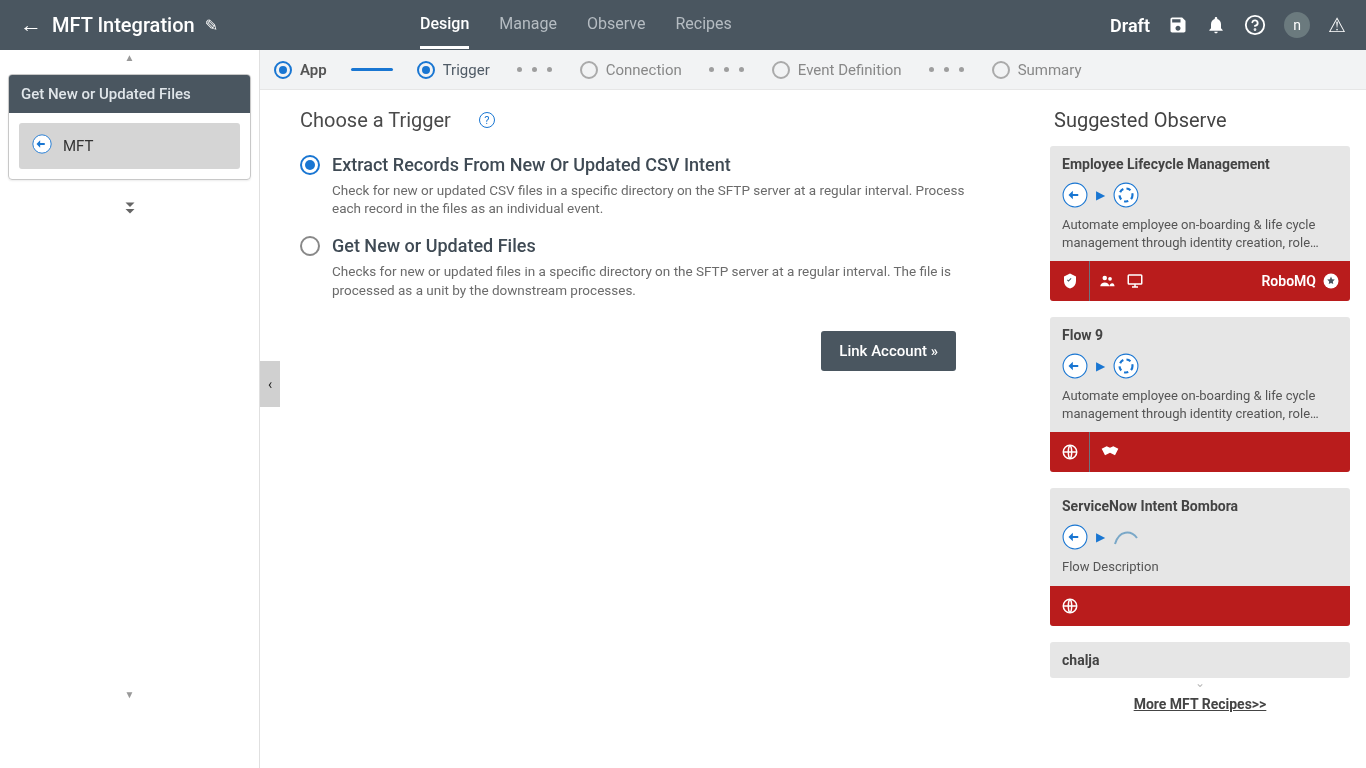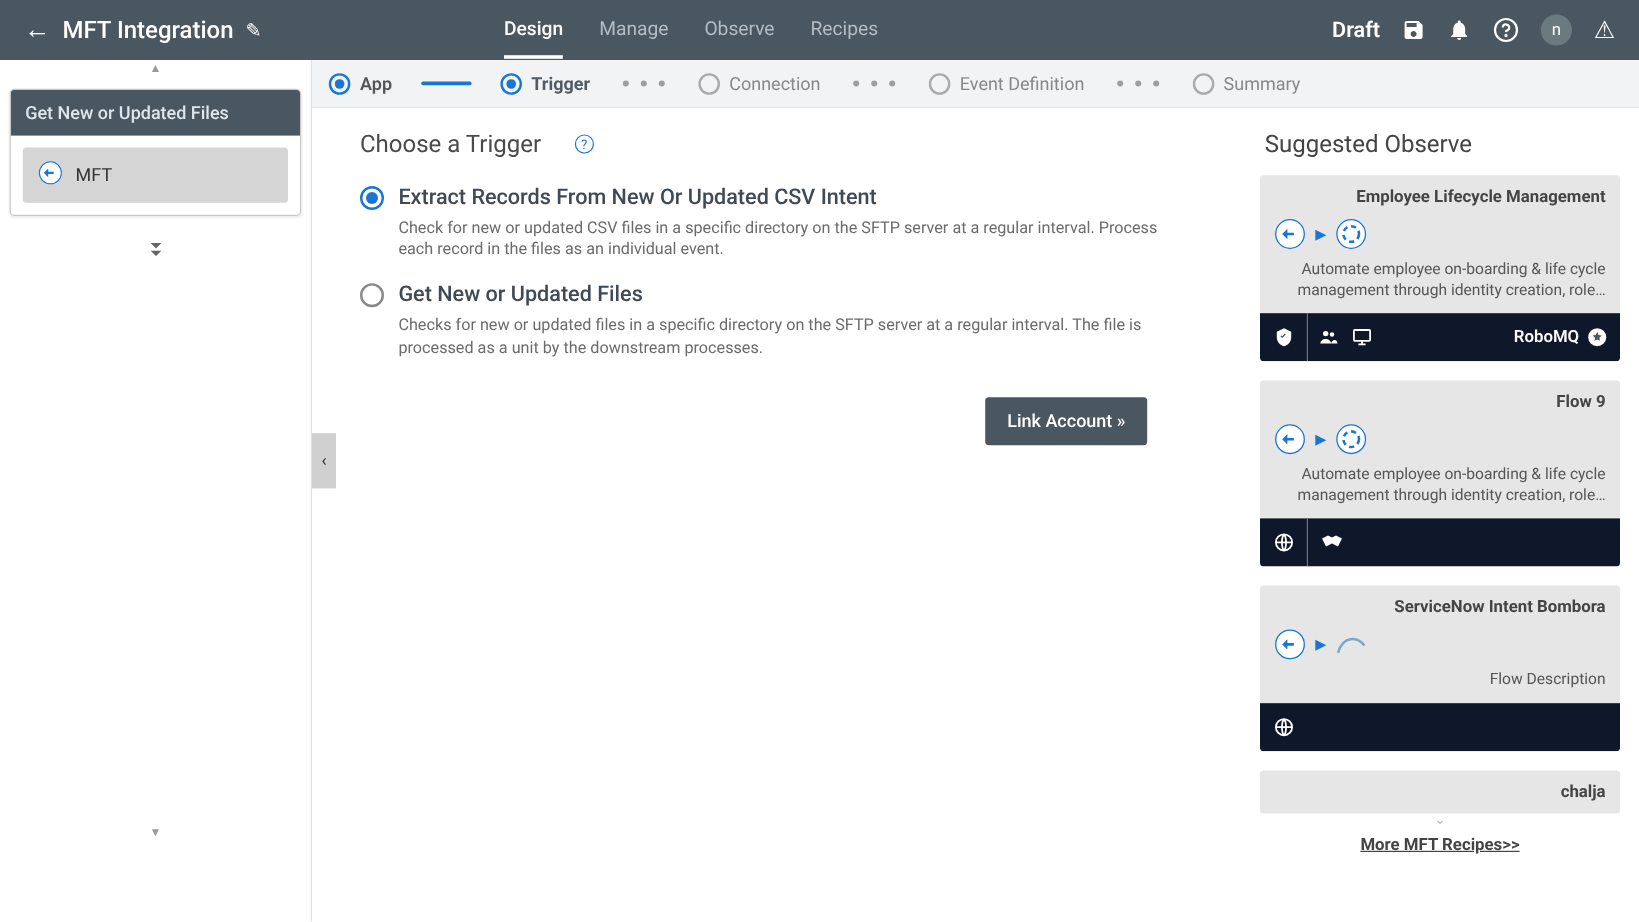--- a/index.html
+++ b/index.html
@@ -29,21 +29,21 @@
 .sidebar-card-item { background:#d5d5d5; margin:10px; border-radius:3px; padding:10px 12px; display:flex; align-items:center; gap:10px; font-size:15px; color:#333; cursor:pointer; }
 .sidebar-chevron { text-align:center; margin-top:18px; color:#666; font-size:20px; cursor:pointer; }
 .flow-summary-btn { position:absolute; bottom:18px; left:50%; transform:translateX(-50%); border:1.5px solid #444; border-radius:4px; padding:10px 22px; font-size:15px; font-weight:500; color:#444; background:#fff; cursor:pointer; }
 
 .collapse-handle { position:absolute; left:260px; top:50%; transform:translateY(-50%); width:20px; height:46px; background:#d0d0d0; display:flex; align-items:center; justify-content:center; cursor:pointer; z-index:5; font-size:14px; color:#222;}
 
 .content { flex:1; display:flex; flex-direction:column; position:relative;}
 .step-bar { height:40px; border-bottom:1px solid #e6e6e6; background:#f2f3f4; display:flex; align-items:center; padding:0 14px; gap:0; }
 .step { display:flex; align-items:center; gap:8px; font-size:15px; color:#888; }
 .step.done { color:#555; font-weight:600; }
-.step.current { color:#505b66; font-weight:700; }
+.step.current { color:#505b66; font-weight:400; }
 .step-circle { width:18px; height:18px; border:2px solid #aaa; border-radius:50%; display:inline-block; position:relative; }
 .step.done .step-circle, .step.current .step-circle { border-color:#1976d2; }
 .step.done .step-circle::after, .step.current .step-circle::after { content:""; position:absolute; top:3px; left:3px; width:8px; height:8px; background:#1976d2; border-radius:50%; }
 .step-gap { width:90px; display:flex; align-items:center; justify-content:center;}
 .step-line { width:42px; height:3px; background:#1976d2; border-radius:2px;}
 .step-dots { display:flex; gap:10px; }
 .step-dots span { width:5px; height:5px; background:#9e9e9e; border-radius:50%; display:inline-block; }
 
 .body-row { flex:1; display:flex; overflow:hidden;}
 .form-area { flex:1; padding:18px 30px 20px 40px; overflow:auto;}
@@ -53,26 +53,26 @@
 .radio-head { display:flex; align-items:center; gap:12px; cursor:pointer; }
 .radio { width:20px; height:20px; border:2px solid #1976d2; border-radius:50%; position:relative; flex-shrink:0;}
 .radio.checked::after { content:""; position:absolute; top:3px; left:3px; width:10px; height:10px; background:#1976d2; border-radius:50%; }
 .radio.unchecked { border-color:#888; }
 .radio-label { font-size:18px; color:#3f4a54; font-weight:500;}
 .radio-desc { font-size:13.5px; color:#6b6b6b; margin:6px 0 0 32px; line-height:1.35; max-width:640px;}
 .link-account-btn { background:#4a5660; color:#fff; border:none; border-radius:3px; padding:11px 18px; font-size:15px; font-weight:500; cursor:pointer; float:right; margin-top:14px; margin-right:60px; }
 
 .suggestions { width:320px; border-left:0px solid #eee; padding:18px 16px 12px 4px; overflow:auto;}
 .sugg-title { font-size:20px; color:#444; margin-bottom:14px; padding-left:4px;}
-.recipe-card { background:#e6e6e6; border-radius:3px; margin-bottom:16px; overflow:hidden;text-align:right; }
+.recipe-card { background:#e6e6e6; border-radius:3px; margin-bottom:16px; overflow:hidden; }
 .recipe-head { padding:10px 12px 4px 12px; }
 .recipe-name { font-size:14px; font-weight:700; color:#444; }
 .recipe-icons-row { display:flex; align-items:center; gap:8px; padding:6px 12px 8px 12px;}
 .recipe-desc { font-size:13px; color:#555; padding:0 12px 10px 12px; line-height:1.35;}
-.recipe-footer { background:#0f172a; color:#fff; height:40px; display:flex; align-items:center; }
+.recipe-footer { background:#b91c1c; color:#fff; height:40px; display:flex; align-items:center; }
 .footer-cell { width:40px; height:40px; display:flex; align-items:center; justify-content:center; border-right:1px solid #6b7580; font-size:17px;}
 .footer-right { margin-left:auto; display:flex; align-items:center; gap:6px; padding-right:10px; font-size:14px; font-weight:600;}
 .more-link { text-align:center; font-size:14px; font-weight:700; color:#444; text-decoration:underline; cursor:pointer; margin-top:6px;}
 .recipe-arrow { font-size:12px; color:#1976d2; }
 .sugg-scroll-down { text-align:center; color:#bbb; font-size:12px; margin-top:-6px; margin-bottom:4px; }
 </style>
 </head>
 <body>
 
 <div class="topbar">

